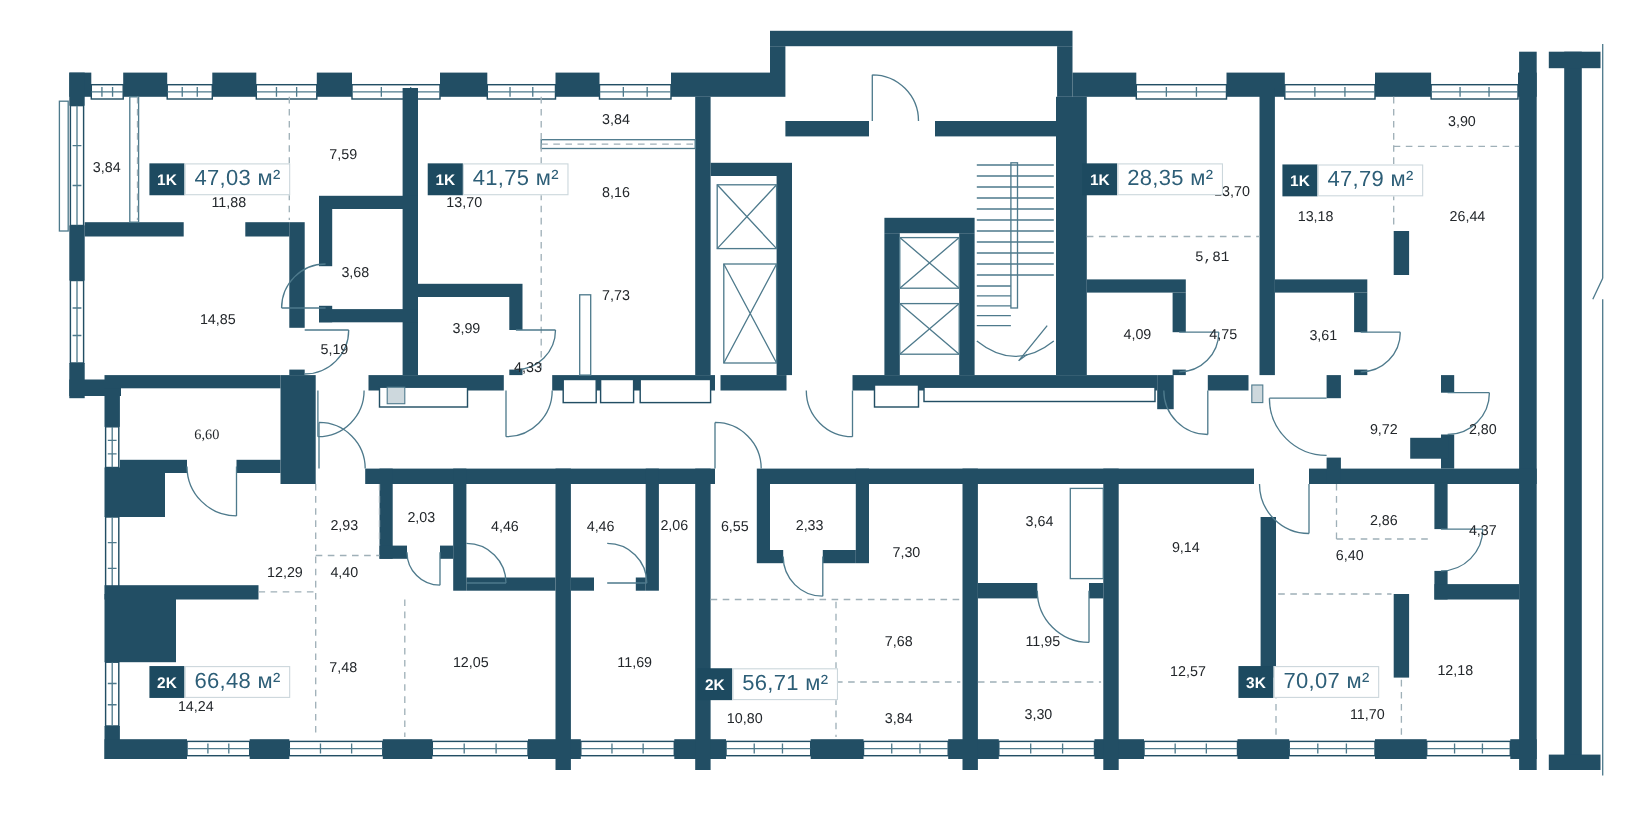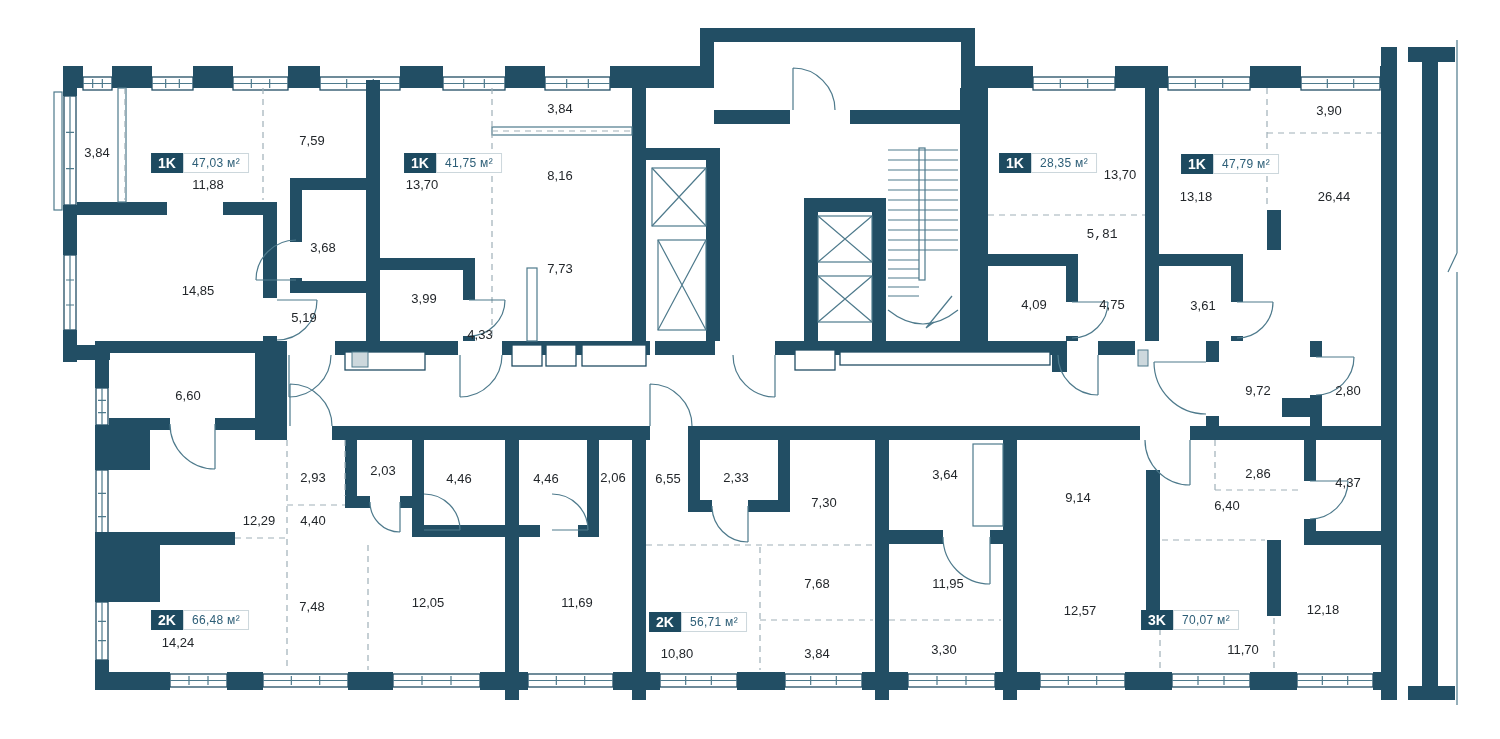--- a/index.html
+++ b/index.html
@@ -14,21 +14,21 @@
   .g{fill:#cdd8dd;stroke:var(--line);stroke-width:1;}     
   .d{fill:none;stroke:var(--dash);stroke-width:1.2;stroke-dasharray:6 5;}
   
   .room-label{position:absolute;transform:translate(-50%,-50%);font-size:13px;
               color:var(--text);white-space:nowrap;z-index:2;}
   .badge{position:absolute;transform:translate(-50%,-50%);display:flex;align-items:stretch;
          z-index:3;white-space:nowrap;margin-top:23px;}
   .badge .type{background:var(--badge-bg);color:var(--badge-text);font-weight:bold;
                font-size:14px;padding:2px 7px;display:flex;align-items:center;}
   .badge .area{background:#ffffff;border:1px solid var(--area-border);color:var(--area-text);
-               font-size:12px;padding:2px 8px;display:flex;align-items:center;letter-spacing:.3px;}
+               font-size:20px;padding:2px 8px;display:flex;align-items:center;letter-spacing:.3px;}
 </style>
 </head>
 <body>
 
 <div class="plan" style="--wall: #224E64; --line: #4E7A8C; --dash: #9FB0B8; --text: #23272B; --badge-bg: #1D4A60; --badge-text: #FFFFFF; --area-text: #2D5E77; --area-border: #CCD7DC;">
   <svg id="plan-svg" width="1500" height="739" viewBox="0 0 1500 739" xmlns="http://www.w3.org/2000/svg">
     <defs>
       <g id="tub-v">
           <rect class="x" width="28" height="68" rx="2"></rect>
           <rect class="t" x="4" y="4" width="20" height="60" rx="9"></rect>
@@ -315,21 +315,21 @@
       </g>
     <g id="gfix"></g>
   </svg>
   <div id="labels">
       <div class="room-label" style="left: 97px; top: 152px;">3,84</div>
       <div class="room-label" style="left: 312px; top: 140px;">7,59</div>
       <div class="room-label" style="left: 208px; top: 184px;">11,88</div>
       <div class="room-label" style="left: 198px; top: 290px;">14,85</div>
       <div class="room-label" style="left: 323px; top: 247px;">3,68</div>
       <div class="room-label" style="left: 304px; top: 317px;">5,19</div>
-      <div class="room-label" style="left: 188px; top: 395px;">6,60</div>
+      <div class="room-label" style="left: 188px; top: 395px; font-family: Liberation Serif, serif;">6,60</div>
       <div class="room-label" style="left: 422px; top: 184px;">13,70</div>
       <div class="room-label" style="left: 560px; top: 108px;">3,84</div>
       <div class="room-label" style="left: 560px; top: 175px;">8,16</div>
       <div class="room-label" style="left: 560px; top: 268px;">7,73</div>
       <div class="room-label" style="left: 424px; top: 298px;">3,99</div>
       <div class="room-label" style="left: 480px; top: 334px;">4,33</div>
       <div class="room-label" style="left: 1120px; top: 174px;">13,70</div>
       <div class="room-label" style="left: 1102px; top: 234px; font-family: Liberation Mono, monospace;">5,81</div>
       <div class="room-label" style="left: 1034px; top: 304px;">4,09</div>
       <div class="room-label" style="left: 1112px; top: 304px;">4,75</div>

